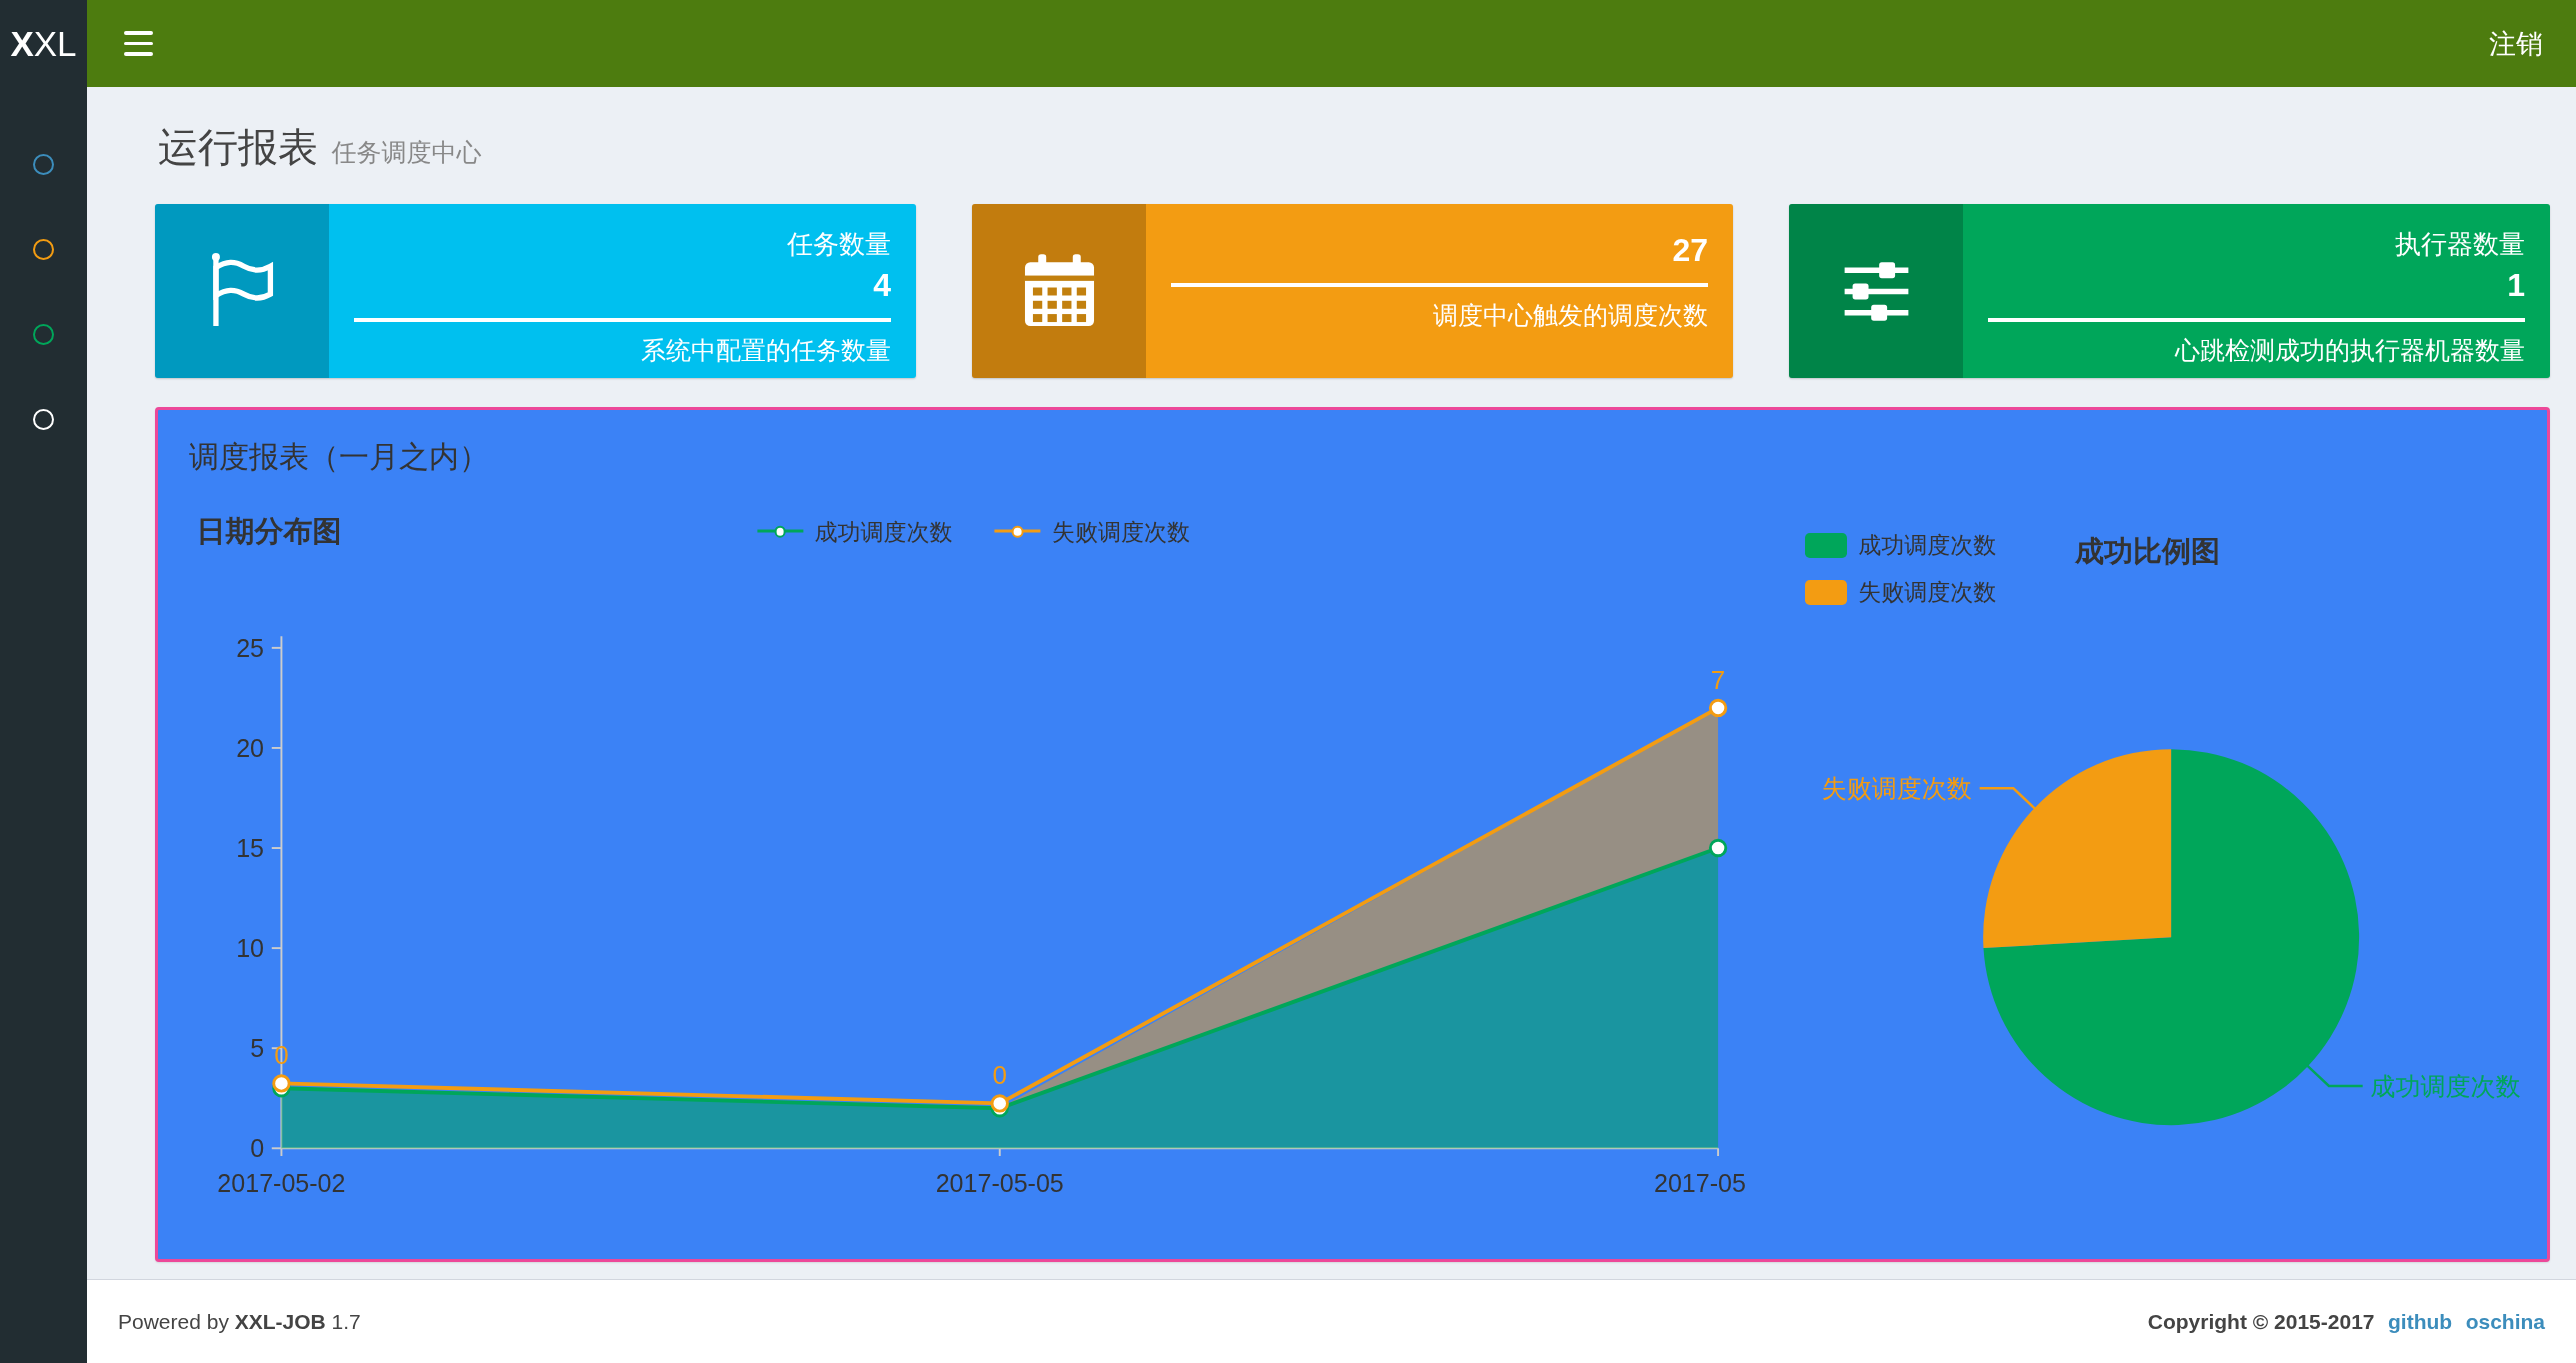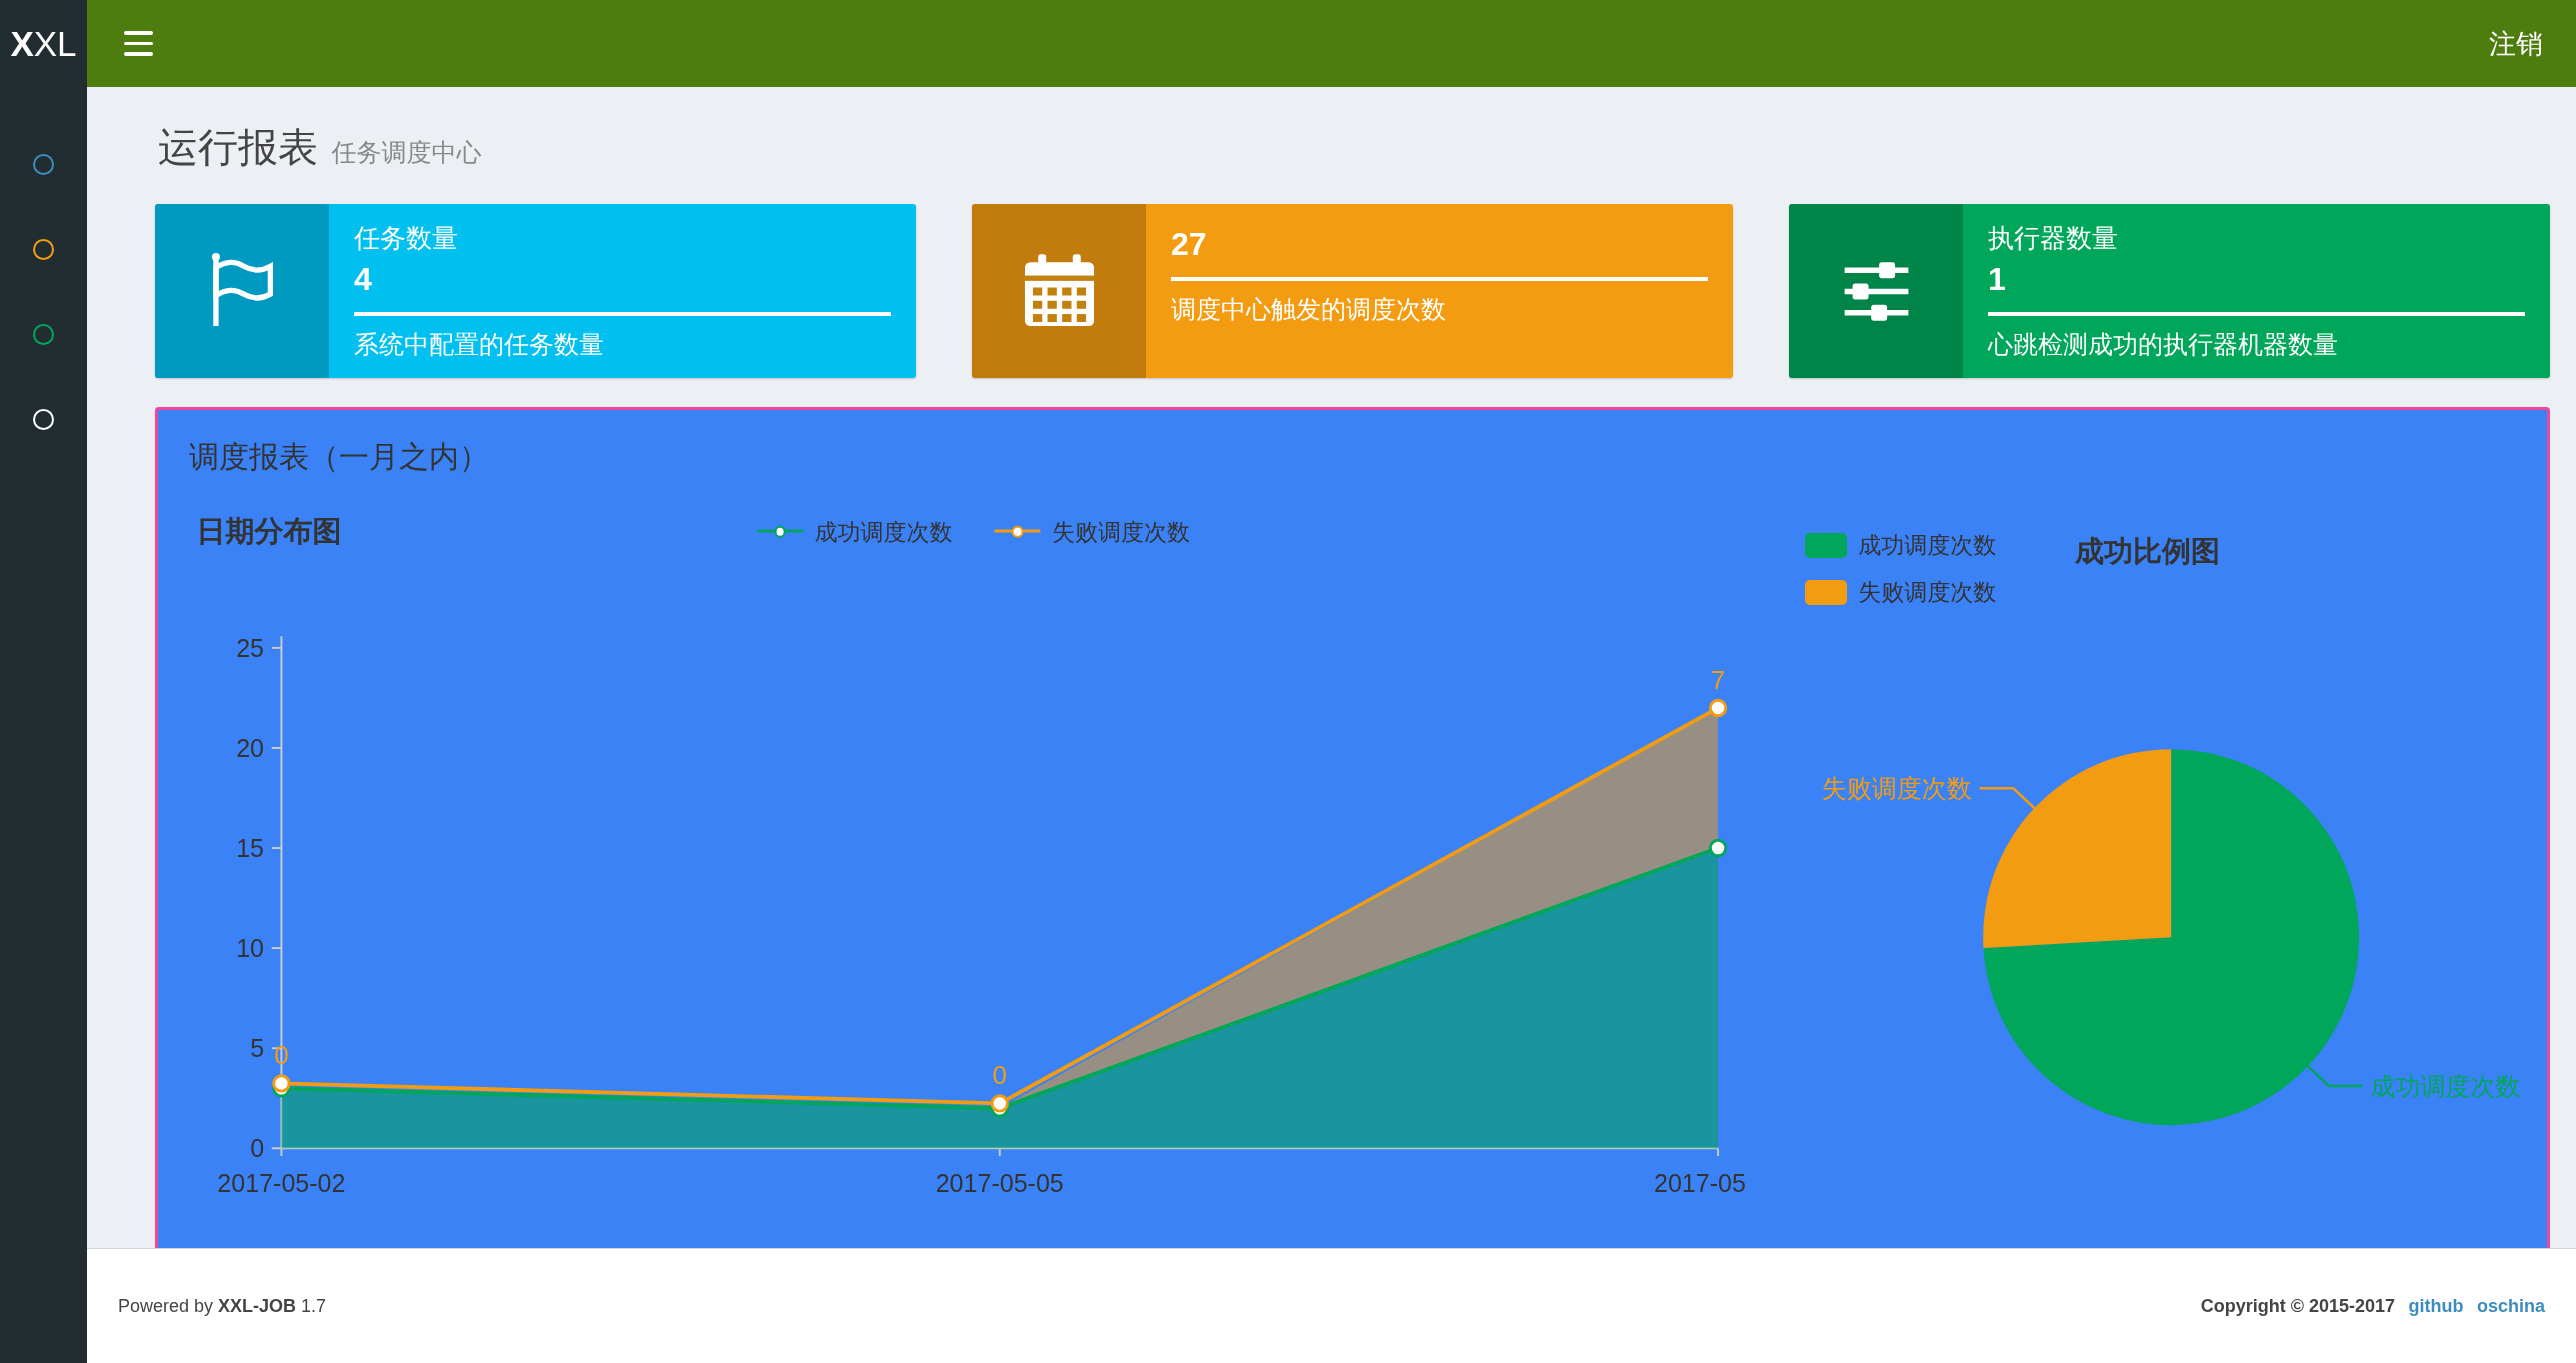--- a/index.html
+++ b/index.html
@@ -39,21 +39,21 @@
   
   .content-wrapper { position:absolute; left:87px; top:87px; right:0; bottom:96px; overflow:hidden;margin-left:42px; }
   .page-header { padding:33px 26px 29px 29px; }
   .page-title { font-size:40px; color:#444; font-weight:500; }
   .page-subtitle { font-size:25px; color:#888; margin-left:13.5px; }
 
   
   .boxes-row { display:flex; gap:56px; padding:0 26px; }
   .info-box { flex:1; height:174px; display:flex; color:#fff; box-shadow:0 1px 1.9px rgba(0,0,0,0.18); border-radius:2.9px; overflow:hidden; }
   .ib-icon { width:174px; flex:none; background:rgba(0,0,0,0.2); display:flex; align-items:center; justify-content:center; }
-  .ib-content { flex:1; padding:17px 25px 0; }
+  .ib-content { flex:1; padding:23px 25px 0;text-align:right; }
   .ib-title { font-size:26px; }
   .ib-number { font-size:32px; font-weight:700; margin-top:4.8px; }
   .ib-bar { height:3.9px; background:rgba(0,0,0,0.18); margin:14.5px 0 11.6px; border-radius:1.9px; }
   .ib-bar-fill { height:100%; width:100%; background:#fff; }
   .ib-desc { font-size:25px; }
 
   
   .panel {
     margin:29px 26px 0; background:#3b82f6; border:3px solid #ec4899; border-radius:3.9px;
     box-shadow:0 1px 1.9px rgba(0,0,0,0.10); padding-bottom:13.5px;
@@ -73,23 +73,23 @@
 
   .chart-right { width:733px; position:relative; margin-left:33px; }
   .pie-legend { position:absolute; top:37px; left:9.6px; }
   .pie-legend .legend-item { margin-bottom:15.4px; cursor:pointer; }
   .swatch { width:42px; height:25px; border-radius:4.8px; display:inline-block; flex:none; }
   .pie-title { position:absolute; top:39px; left:280px; margin-left:0; }
   #pie-chart { display:block; margin-top:126px; }
 
   
   footer {
-    position:absolute; left:87px; right:0; bottom:0; height:115px; background:#fff;
+    position:absolute; left:87px; right:0; bottom:0; height:84px; background:#fff;
     border-top:1px solid #d2d6de; display:flex; align-items:center; justify-content:space-between;
-    padding:0 31px; font-size:18px; color:#444;
+    padding:0 31px; font-size:21px; color:#444;
   }
   .foot-left b { font-weight:700; }
   .foot-right { display:flex; align-items:center; gap:13.5px; }
   .foot-right b { font-weight:700; color:#444; }
   .foot-link { color:#3c8dbc; font-weight:700; text-decoration:none; cursor:pointer; }
 </style>
 </head>
 <body>
 
 <header class="navbar">

